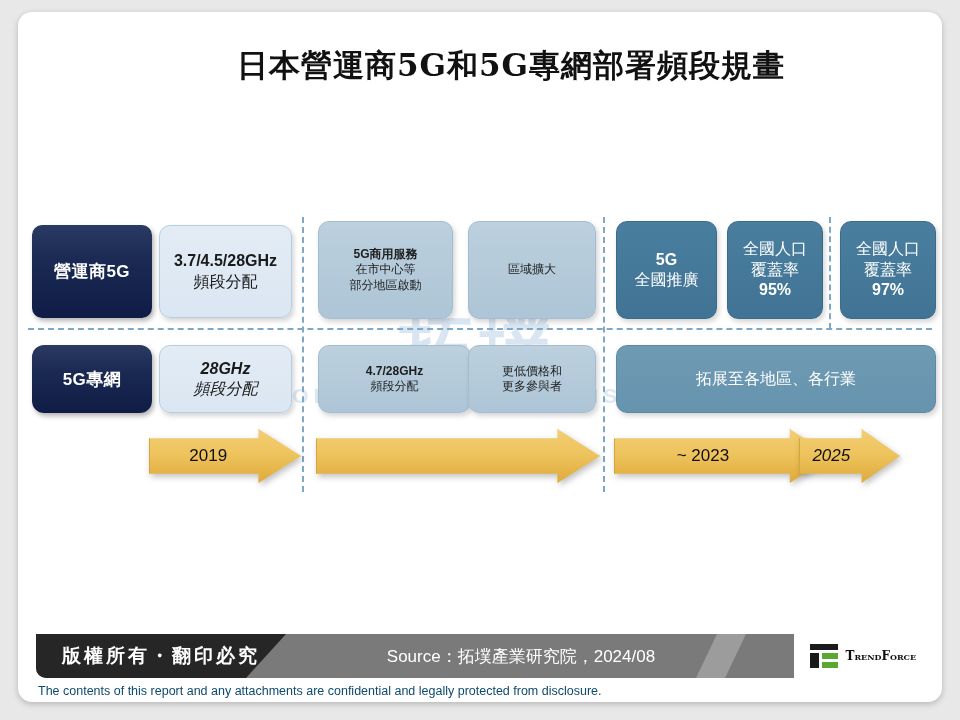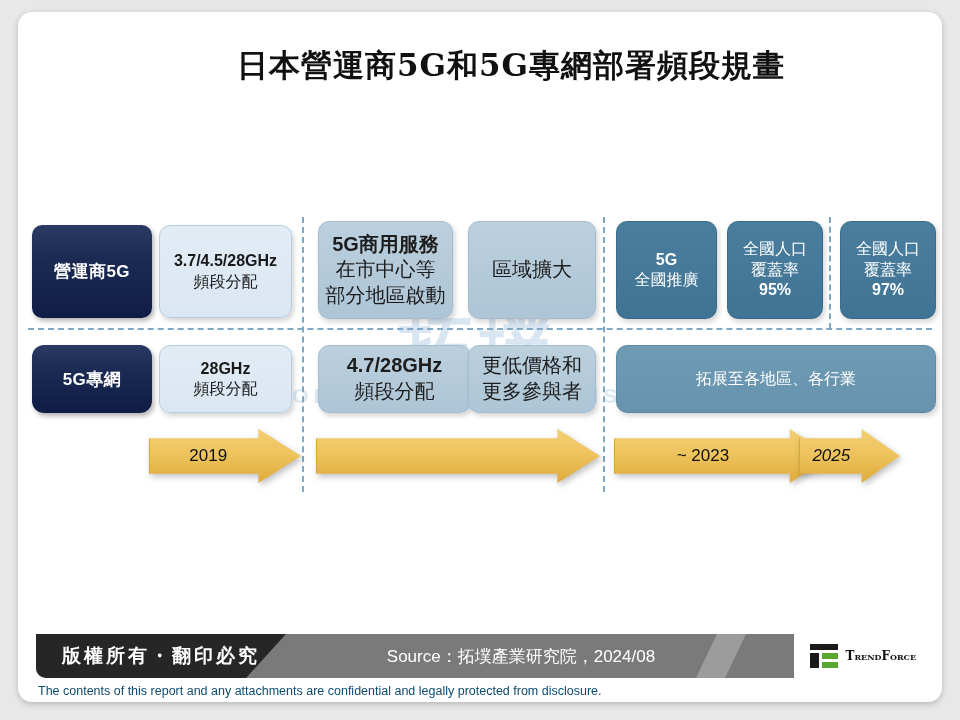--- a/index.html
+++ b/index.html
@@ -127,21 +127,21 @@
   .card.pale {
     background: linear-gradient(to bottom, #e3ecf5 0%, #dae6f2 100%);
     border: 1px solid #b6cde0;
     color: #1a1a1a;
     font-size: 16px;
   }
   .card.mid {
     background: linear-gradient(to bottom, #bcd0de 0%, #adc5d6 100%);
     border: 1px solid #a3bccf;
     color: #1d1d1d;
-    font-size: 20px;
+    font-size: 12px;
   }
   .card.deep {
     background: linear-gradient(to bottom, #4a7e9e 0%, #417494 100%);
     border: 1px solid #3a6b8a;
     color: #ffffff;
     font-size: 16px;
   }
   .card.deep-soft {
     background: linear-gradient(to bottom, #6e9ab4 0%, #6693ad 100%);
     border: 1px solid #5e89a3;
@@ -341,21 +341,21 @@
         <span class="ln">全國人口</span>
         <span class="ln">覆蓋率</span>
         <span class="ln em">97%</span>
       </span>
     </div>
 
     <div class="rowlabel" style="left:14px; top:333px; width:120px; height:68px;">
       <span>5G專網</span>
     </div>
 
-    <div class="card pale" style="left:141px; top:333px; width:133px; height:68px;">
+    <div class="card pale" style="left:141px; top:333px; width:133px; height:68px;font-style:italic;">
       <span>
         <span class="ln em">28GHz</span>
         <span class="ln">頻段分配</span>
       </span>
     </div>
 
     <div class="card mid" style="left:300px; top:333px; width:153px; height:68px;">
       <span>
         <span class="ln em">4.7/28GHz</span>
         <span class="ln">頻段分配</span>

